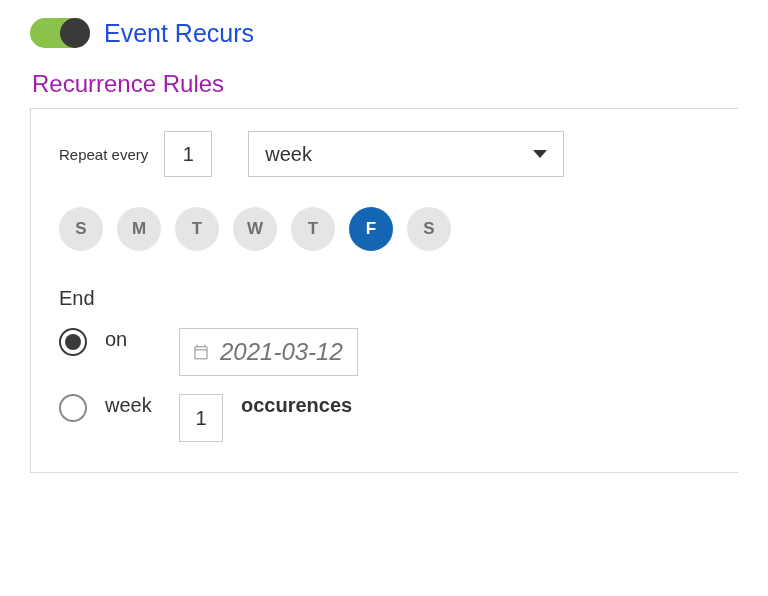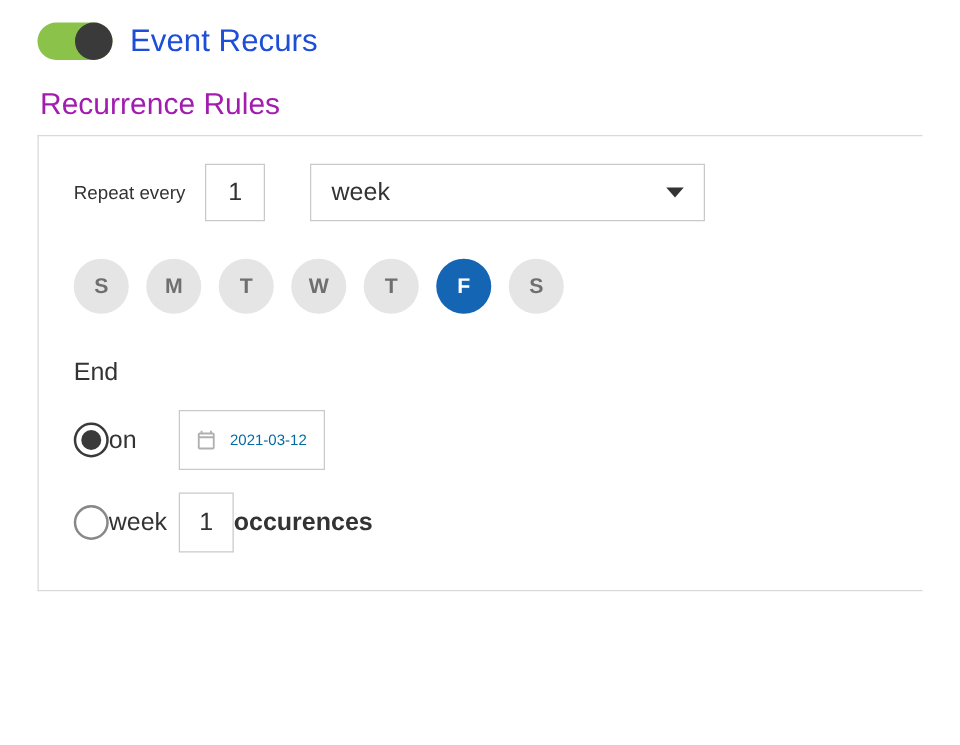--- a/index.html
+++ b/index.html
@@ -128,21 +128,21 @@
     user-select: none;
   }
   .day.selected {
     background: #1565b5;
     color: #fff;
   }
 
   
   .end-row {
     display: flex;
-    align-items: center;
+    gap: 18px;
     margin-top: 18px;
   }
   .radio {
     width: 28px;
     height: 28px;
     border: 2px solid #888;
     border-radius: 50%;
     position: relative;
     cursor: pointer;
     background: #fff;
@@ -167,22 +167,23 @@
     align-items: center;
     gap: 10px;
     height: 48px;
     border: 1px solid #c9c9c9;
     padding: 0 14px 0 12px;
     background: #fff;
     cursor: pointer;
     margin-left: 6px;
   }
   .date-text {
-    font-size: 12px;
-    color: #0369a1;
+    font-size: 24px;
+    color: #737373;
+    font-style: italic;
   }
   .cal-icon {
     width: 18px;
     height: 18px;
     fill: #b0b0b0;
   }
   .occ-input {
     width: 44px;
     height: 48px;
     border: 1px solid #c9c9c9;

